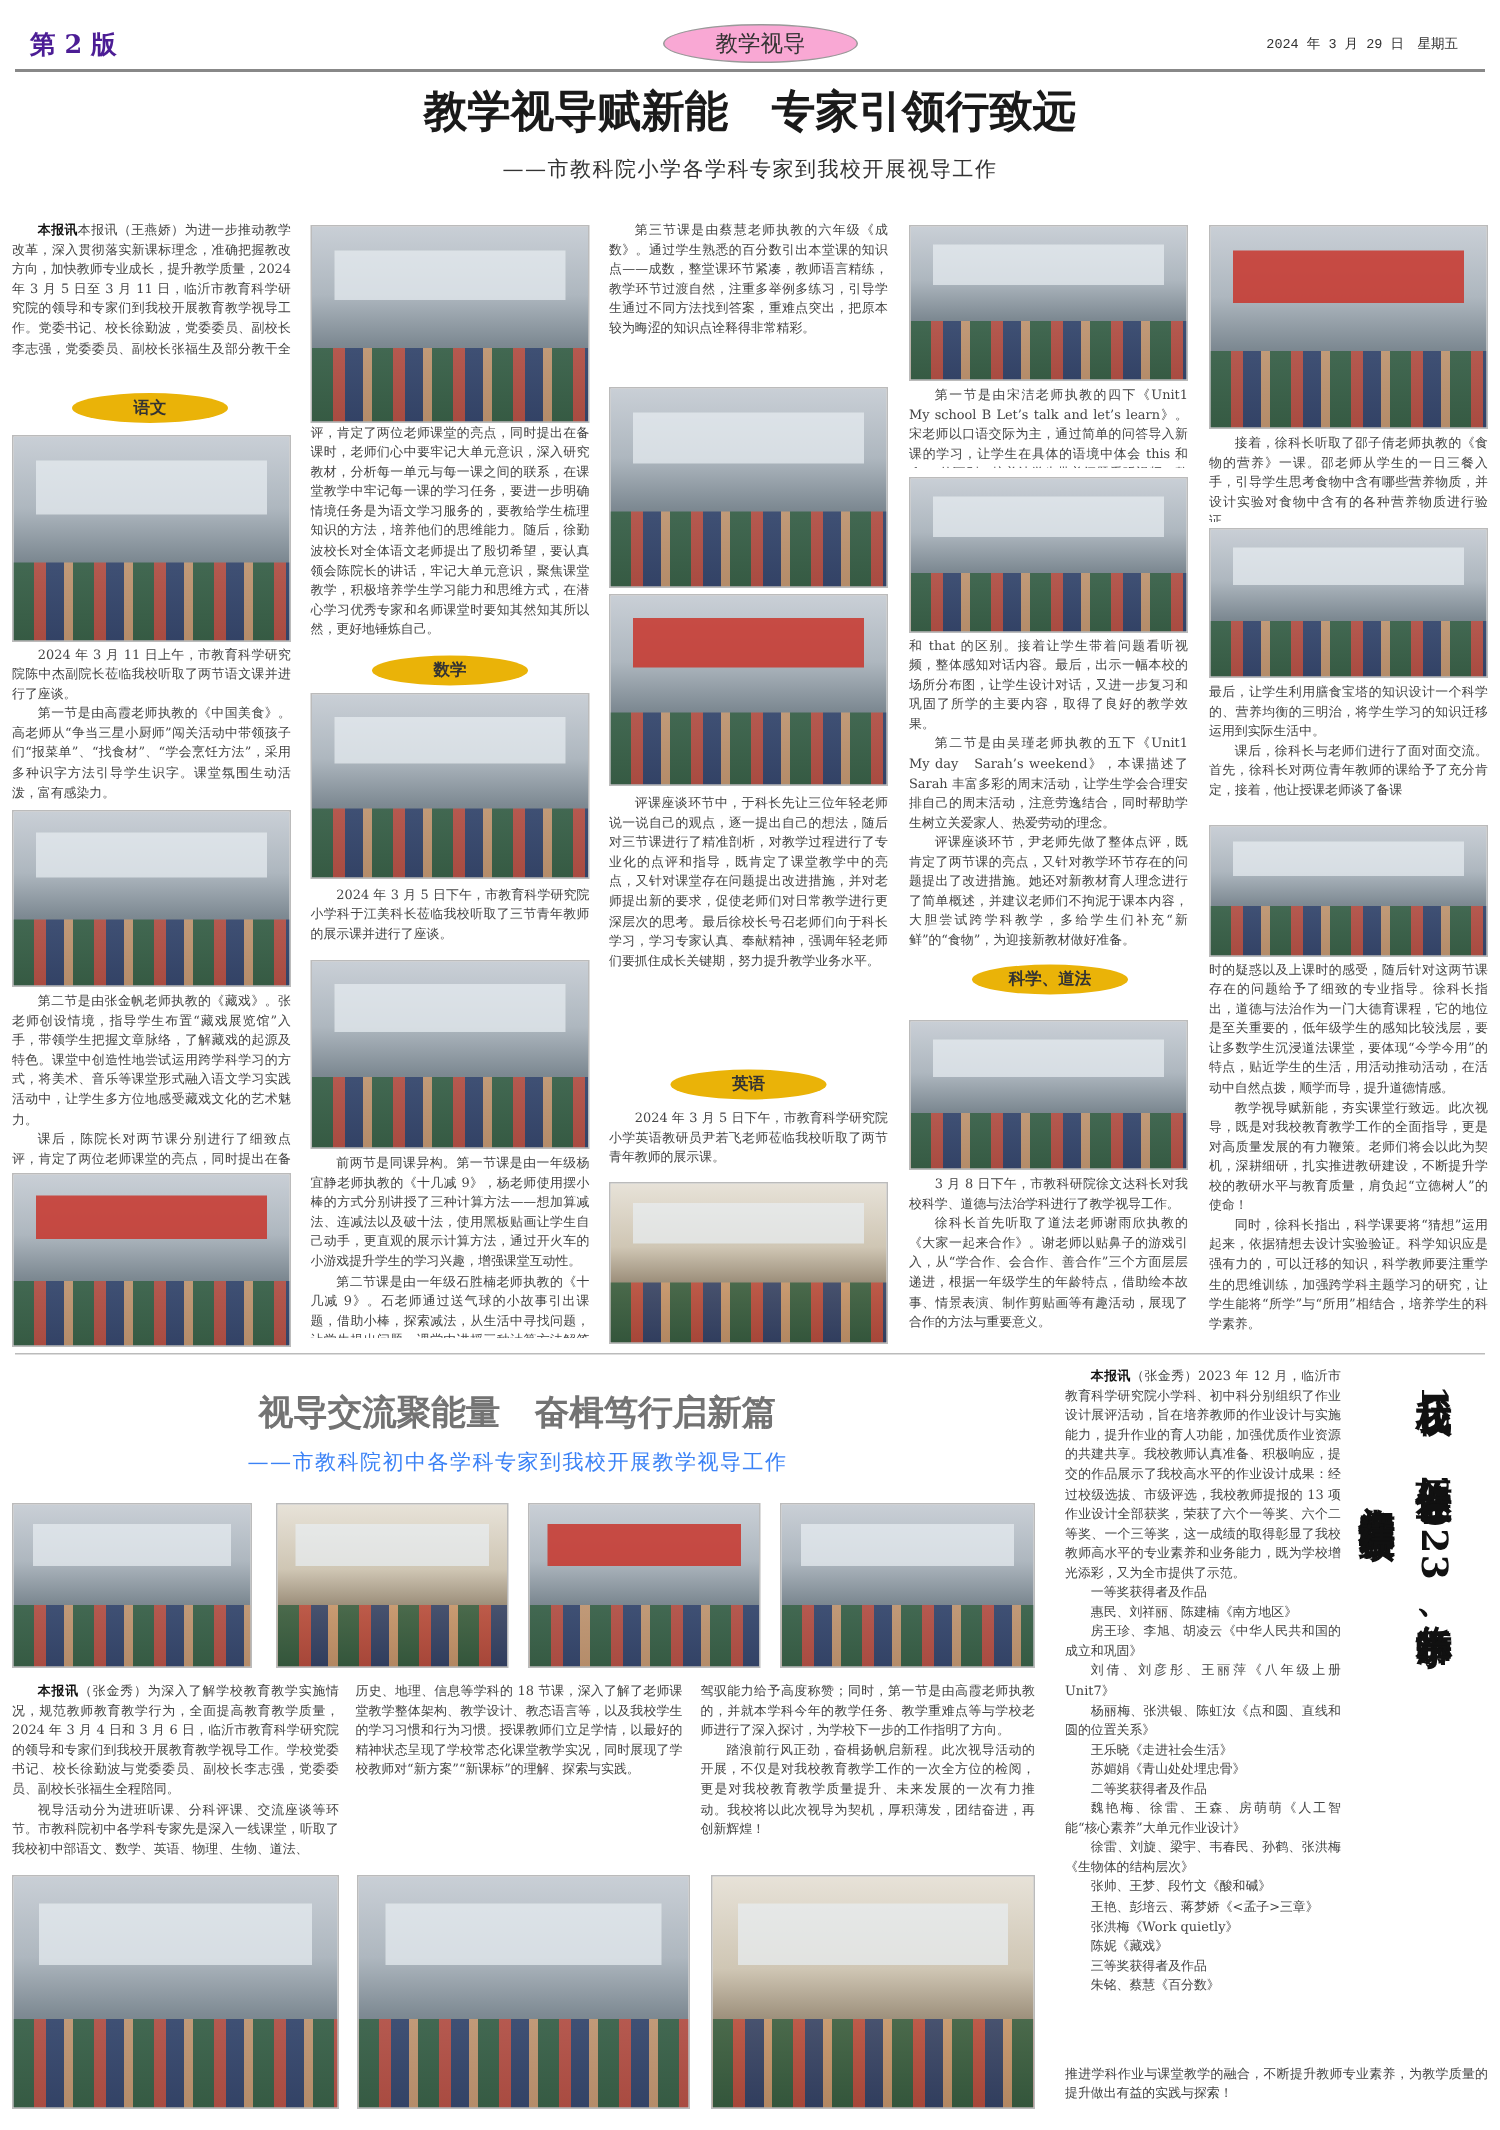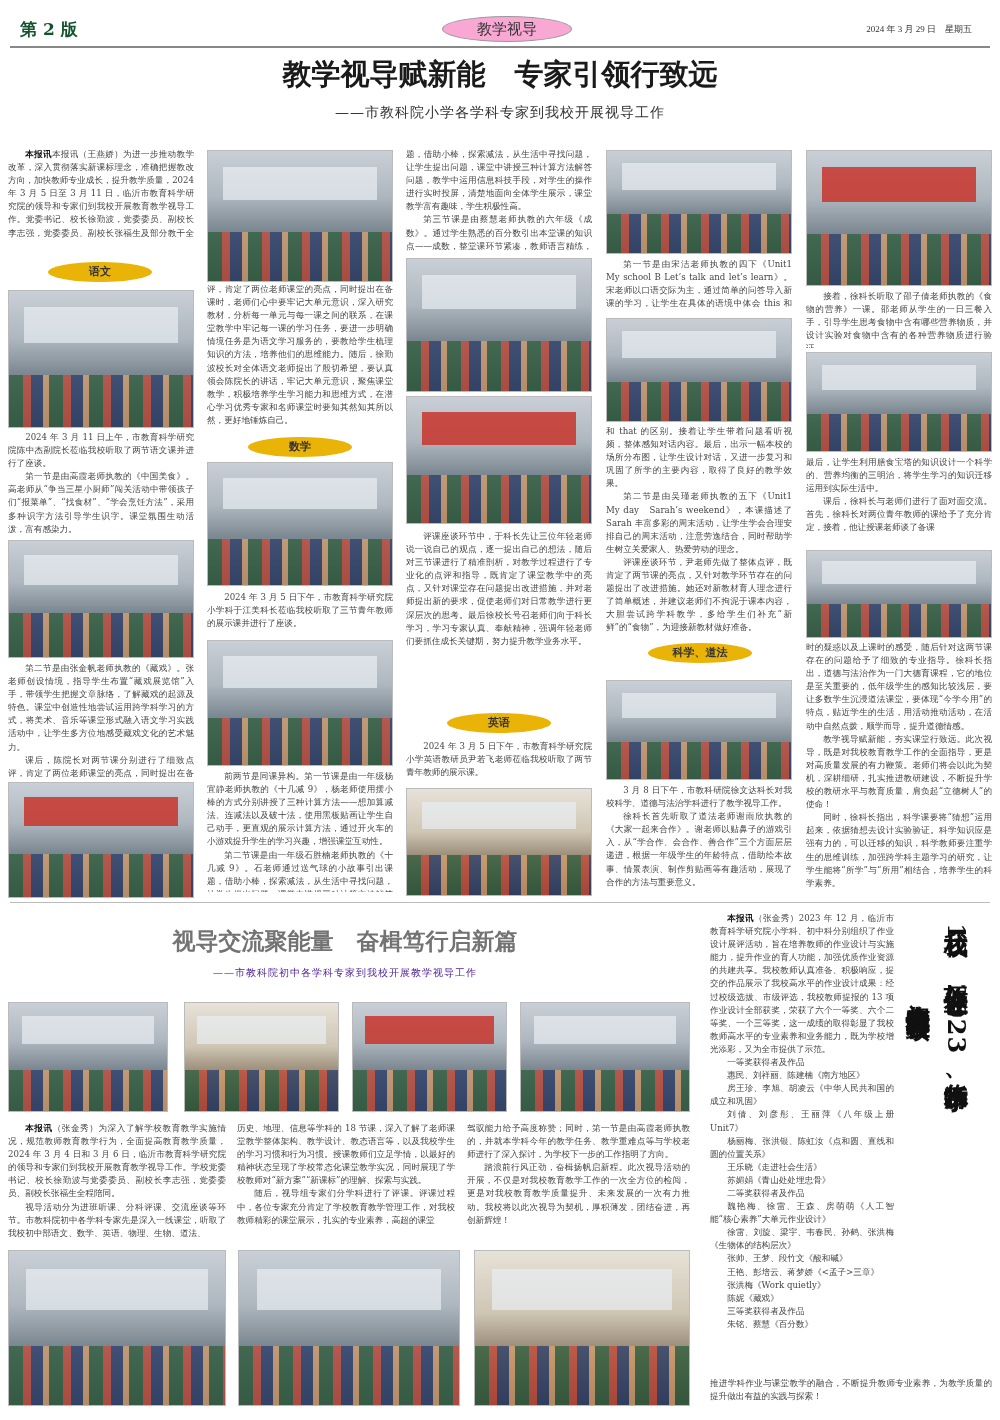--- a/index.html
+++ b/index.html
@@ -15,23 +15,23 @@
 .photo::after{content:"";position:absolute;left:0;right:0;bottom:0;height:38%;background:repeating-linear-gradient(90deg,#2f5e3d 0 14px,#c84a3a 14px 22px,#2b3e6b 22px 34px,#d8a070 34px 40px);opacity:.75}
 .photo.warm{background:linear-gradient(180deg,#e7e2d8 0%,#cfc6b4 40%,#8a7b66 70%,#3f3a35 100%)}
 .photo.red::before{background:#c8352b;opacity:.85}
 .pill{position:absolute;height:20px;border-radius:50%;background:#eab308;font-family:"DejaVu Sans",sans-serif;font-weight:bold;font-size:11px;color:#333;text-align:center;line-height:20px}
 .rule{position:absolute;height:2px;background:#888}
 .vert{writing-mode:vertical-rl;font-family:"DejaVu Serif",serif;font-weight:bold;color:#111;letter-spacing:1px}
 </style>
 </head>
 <body>
 
-<div class="abs" style="left:20px;top:18px;font-family:'DejaVu Serif',serif;font-weight:bold;font-size:17px;color:#14532d">第 2 版</div>
+<div class="abs" style="left:20px;top:18px;font-family:'DejaVu Serif',serif;font-weight:bold;font-size:17px;color:#4c1d95">第 2 版</div>
 <div class="abs" style="left:442px;top:16px;width:130px;height:26px;border-radius:50%;background:#f9a8d4;border:1px solid #999;text-align:center;line-height:25px;font-size:15px;color:#333;font-family:'DejaVu Serif',serif">教学视导</div>
-<div class="abs" style="right:28px;top:23px;font-family:Liberation Serif, serif;font-size:9px;color:#333">2024 年 3 月 29 日　星期五</div>
+<div class="abs" style="right:28px;top:23px;font-family:Liberation Mono, monospace;font-size:9px;color:#333">2024 年 3 月 29 日　星期五</div>
 <div class="rule" style="left:10px;right:10px;top:46px"></div>
 
 <div class="abs" style="left:0;width:1000px;top:55px;text-align:center;font-family:'DejaVu Sans',sans-serif;font-weight:bold;font-size:29px;color:#1a1a1a">教学视导赋新能　专家引领行致远</div>
 <div class="abs" style="left:0;width:1000px;top:104px;text-align:center;font-size:14px;color:#333;letter-spacing:1px">——市教科院小学各学科专家到我校开展视导工作</div>
 
 <div class="abs txt" style="left:8px;top:148px;width:186px;height:92px">
     <p><b>本报讯</b><span>本报讯（王燕娇）为进一步推动教学改革，深入贯彻落实新课标理念，准确把握教改方向，加快教师专业成长，提升教学质量，2024 年 3 月 5 日至 3 月 11 日，临沂市教育科学研究院的领导和专家们到我校开展教育教学视导工作。党委书记、校长徐勤波，党委委员、副校长李志强，党委委员、副校长张福生及部分教干全程陪同。</span></p>
   </div>
 <div class="pill" style="left:48px;top:262px;width:104px">语文</div>
 <div class="photo" style="left:8px;top:290px;width:186px;height:138px"></div>
@@ -55,21 +55,20 @@
 <div class="abs txt" style="left:207px;top:591px;width:186px;height:42px">
   <p>2024 年 3 月 5 日下午，市教育科学研究院小学科于江美科长莅临我校听取了三节青年教师的展示课并进行了座谈。</p>
 </div>
 <div class="photo" style="left:207px;top:640px;width:186px;height:126px"></div>
 <div class="abs txt" style="left:207px;top:770px;width:186px;height:122px">
   <p>前两节是同课异构。第一节课是由一年级杨宜静老师执教的《十几减 9》，杨老师使用摆小棒的方式分别讲授了三种计算方法——想加算减法、连减法以及破十法，使用黑板贴画让学生自己动手，更直观的展示计算方法，通过开火车的小游戏提升学生的学习兴趣，增强课堂互动性。</p>
   <p>第二节课是由一年级石胜楠老师执教的《十几减 9》。石老师通过送气球的小故事引出课题，借助小棒，探索减法，从生活中寻找问题，让学生提出问题，课堂中讲授三种计算方法解答问题，教学中运用信息科技手段，对学生的操作进行实时投屏，清楚地面向全体学生展示，课堂教学富有趣味，学生积极性高。</p>
 </div>
 
 <div class="abs txt" style="left:406px;top:148px;width:186px;height:104px">
-  <p class="ni">题，借助小棒，探索减法，从生活中寻找问题，让学生提出问题，课堂中讲授三种计算方法解答问题，教学中运用信息科技手段，对学生的操作进行实时投屏，清楚地面向全体学生展示，课堂教学富有趣味，学生积极性高。</p>
   <p>第三节课是由蔡慧老师执教的六年级《成数》。通过学生熟悉的百分数引出本堂课的知识点——成数，整堂课环节紧凑，教师语言精练，教学环节过渡自然，注重多举例多练习，引导学生通过不同方法找到答案，重难点突出，把原本较为晦涩的知识点诠释得非常精彩。</p>
 </div>
 <div class="photo" style="left:406px;top:258px;width:186px;height:134px"></div>
 <div class="photo red" style="left:406px;top:396px;width:186px;height:128px"></div>
 <div class="abs txt" style="left:406px;top:530px;width:186px;height:176px">
   <p>评课座谈环节中，于科长先让三位年轻老师说一说自己的观点，逐一提出自己的想法，随后对三节课进行了精准剖析，对教学过程进行了专业化的点评和指导，既肯定了课堂教学中的亮点，又针对课堂存在问题提出改进措施，并对老师提出新的要求，促使老师们对日常教学进行更深层次的思考。最后徐校长号召老师们向于科长学习，学习专家认真、奉献精神，强调年轻老师们要抓住成长关键期，努力提升教学业务水平。</p>
 </div>
 <div class="pill" style="left:447px;top:713px;width:104px">英语</div>
 <div class="abs txt" style="left:406px;top:740px;width:186px;height:42px">
   <p>2024 年 3 月 5 日下午，市教育科学研究院小学英语教研员尹若飞老师莅临我校听取了两节青年教师的展示课。</p>
@@ -105,34 +104,33 @@
 <div class="photo" style="left:806px;top:550px;width:186px;height:88px"></div>
 <div class="abs txt" style="left:806px;top:641px;width:186px;height:252px">
   <p class="ni">时的疑惑以及上课时的感受，随后针对这两节课存在的问题给予了细致的专业指导。徐科长指出，道德与法治作为一门大德育课程，它的地位是至关重要的，低年级学生的感知比较浅层，要让多数学生沉浸道法课堂，要体现“今学今用”的特点，贴近学生的生活，用活动推动活动，在活动中自然点拨，顺学而导，提升道德情感。</p>
   <p>教学视导赋新能，夯实课堂行致远。此次视导，既是对我校教育教学工作的全面指导，更是对高质量发展的有力鞭策。老师们将会以此为契机，深耕细研，扎实推进教研建设，不断提升学校的教研水平与教育质量，肩负起“立德树人”的使命！</p>
   <p>同时，徐科长指出，科学课要将“猜想”运用起来，依据猜想去设计实验验证。科学知识应是强有力的，可以迁移的知识，科学教师要注重学生的思维训练，加强跨学科主题学习的研究，让学生能将“所学”与“所用”相结合，培养学生的科学素养。</p>
 </div>
 
 <div class="rule" style="left:10px;right:10px;top:902px;height:1px;background:#bbb"></div>
 
 <div class="abs" style="left:0;width:690px;top:926px;text-align:center;font-family:'DejaVu Serif',serif;font-weight:bold;font-size:23px;color:#737373">视导交流聚能量　奋楫笃行启新篇</div>
-<div class="abs" style="left:0;width:690px;top:966px;text-align:center;font-size:10px;color:#4c1d95;letter-spacing:1px">——市教科院初中各学科专家到我校开展教学视导工作</div>
+<div class="abs" style="left:0;width:690px;top:966px;text-align:center;font-size:14px;color:#3b82f6;letter-spacing:1px">——市教科院初中各学科专家到我校开展教学视导工作</div>
 
 <div class="photo" style="left:8px;top:1002px;width:160px;height:110px"></div>
 <div class="photo warm" style="left:184px;top:1002px;width:155px;height:110px"></div>
 <div class="photo red" style="left:352px;top:1002px;width:155px;height:110px"></div>
 <div class="photo" style="left:520px;top:1002px;width:170px;height:110px"></div>
 
 <div class="abs txt" style="left:8px;top:1122px;width:218px;height:122px">
   <p><b>本报讯</b><span>（张金秀）为深入了解学校教育教学实施情况，规范教师教育教学行为，全面提高教育教学质量，2024 年 3 月 4 日和 3 月 6 日，临沂市教育科学研究院的领导和专家们到我校开展教育教学视导工作。学校党委书记、校长徐勤波与党委委员、副校长李志强，党委委员、副校长张福生全程陪同。</span></p>
   <p>视导活动分为进班听课、分科评课、交流座谈等环节。市教科院初中各学科专家先是深入一线课堂，听取了我校初中部语文、数学、英语、物理、生物、道法、</p>
 </div>
 <div class="abs txt" style="left:237px;top:1122px;width:218px;height:122px">
   <p class="ni">历史、地理、信息等学科的 18 节课，深入了解了老师课堂教学整体架构、教学设计、教态语言等，以及我校学生的学习习惯和行为习惯。授课教师们立足学情，以最好的精神状态呈现了学校常态化课堂教学实况，同时展现了学校教师对“新方案”“新课标”的理解、探索与实践。</p>
-  <p>随后，视导组专家们分学科进行了评课。评课过程中，各位专家充分肯定了学校教育教学管理工作，对我校教师精彩的课堂展示，扎实的专业素养，高超的课堂</p>
 </div>
 <div class="abs txt" style="left:467px;top:1122px;width:223px;height:122px">
   <p class="ni">驾驭能力给予高度称赞；同时，第一节是由高霞老师执教的，并就本学科今年的教学任务、教学重难点等与学校老师进行了深入探讨，为学校下一步的工作指明了方向。</p>
   <p>踏浪前行风正劲，奋楫扬帆启新程。此次视导活动的开展，不仅是对我校教育教学工作的一次全方位的检阅，更是对我校教育教学质量提升、未来发展的一次有力推动。我校将以此次视导为契机，厚积薄发，团结奋进，再创新辉煌！</p>
 </div>
 
 <div class="photo" style="left:8px;top:1250px;width:218px;height:156px"></div>
 <div class="photo" style="left:238px;top:1250px;width:222px;height:156px"></div>
 <div class="photo warm" style="left:474px;top:1250px;width:216px;height:156px"></div>
 

